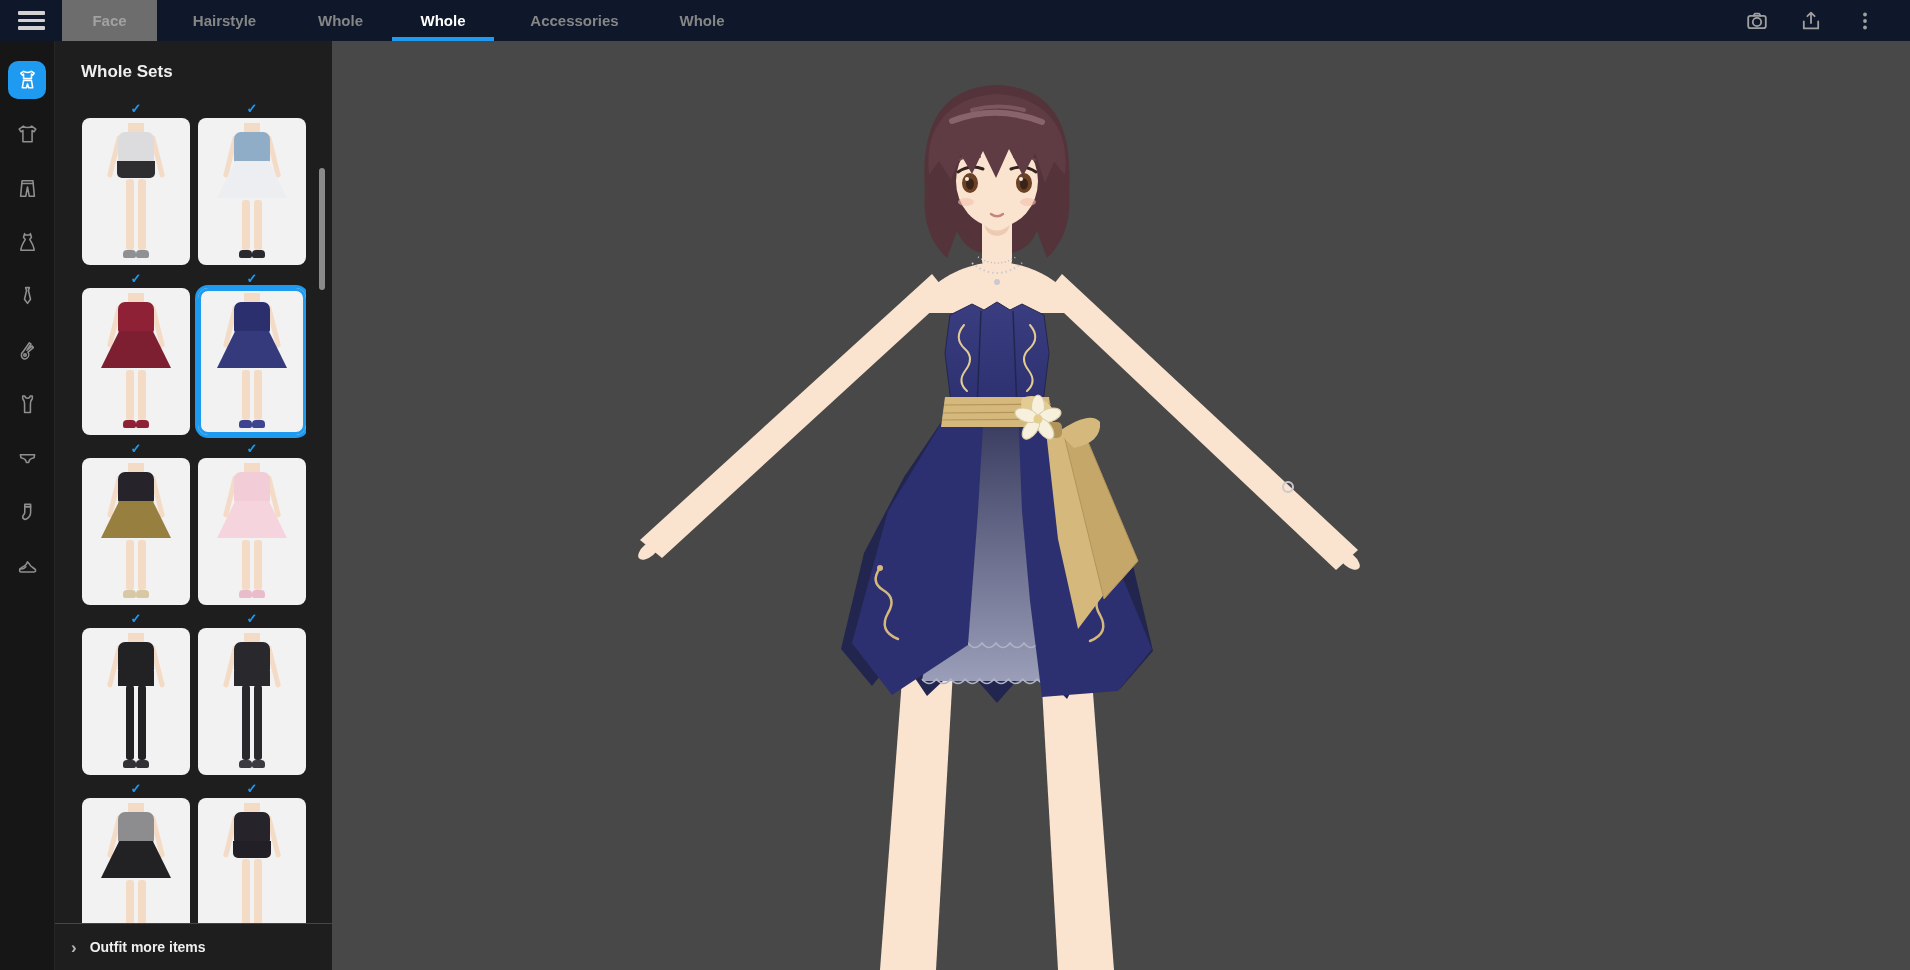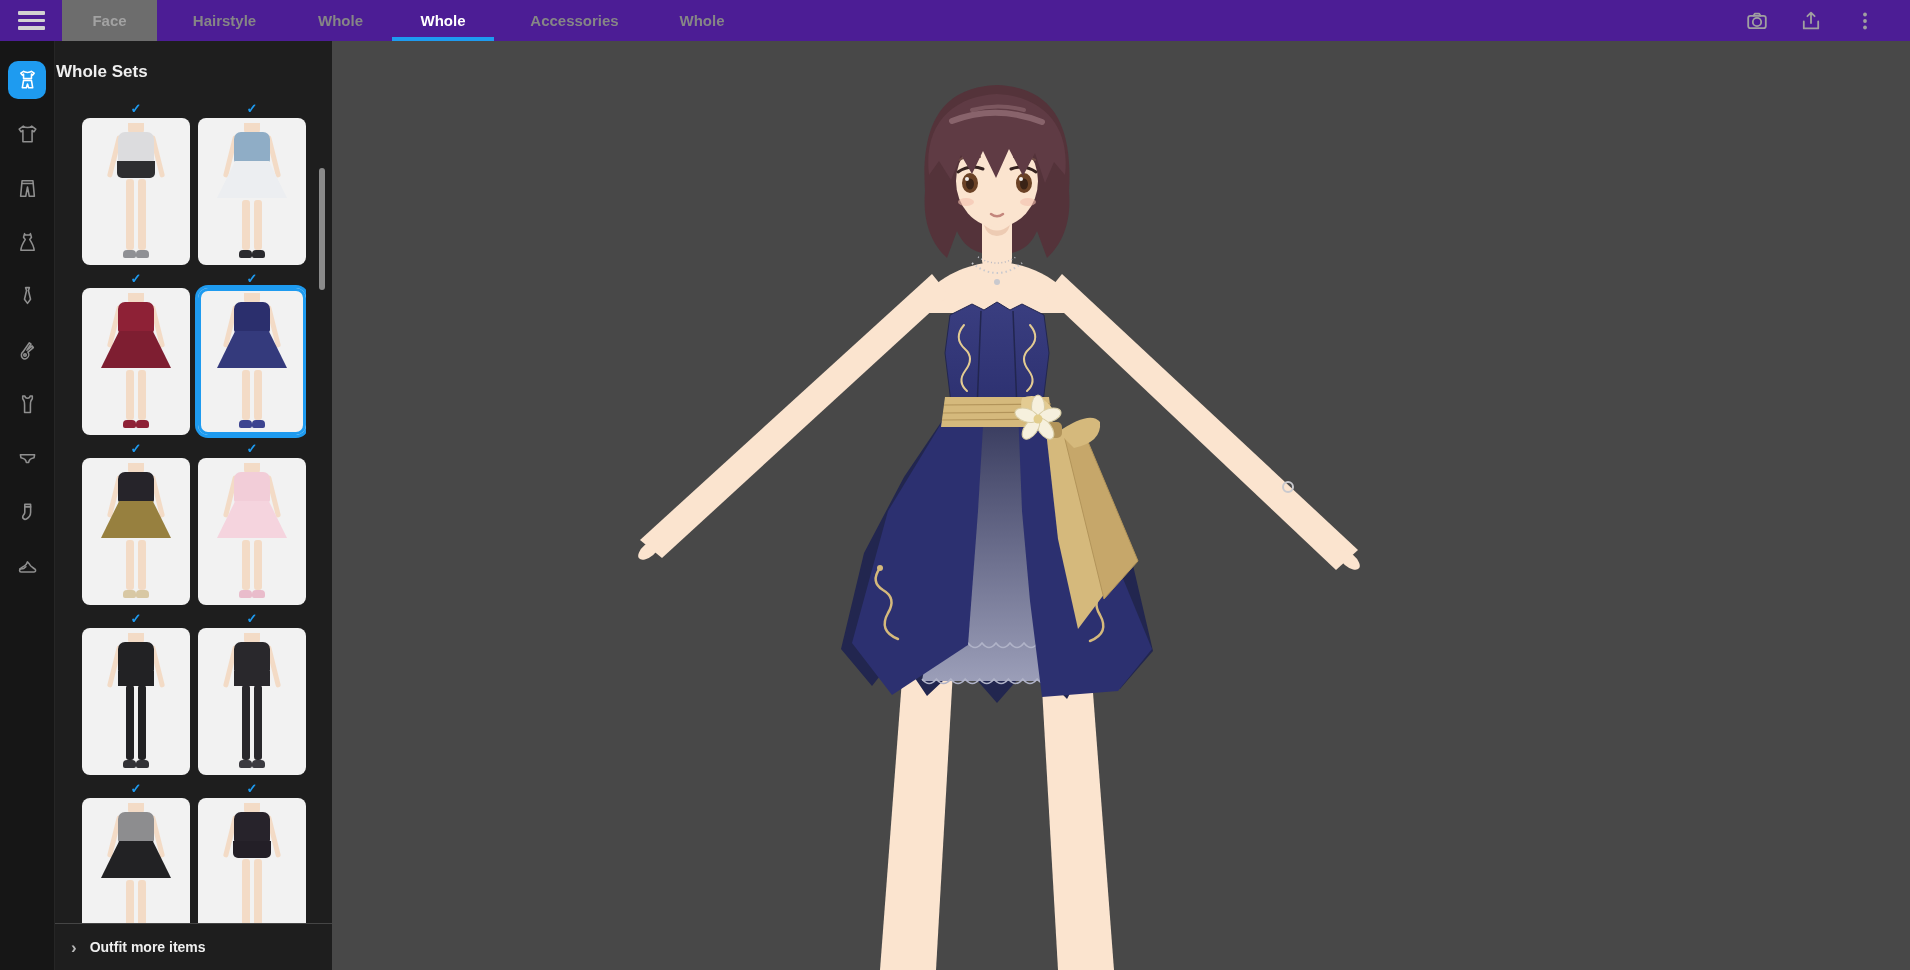--- a/index.html
+++ b/index.html
@@ -1,20 +1,20 @@
 <!DOCTYPE html>
 <html><head>
 <meta charset="utf-8">
 <style>
   html,body{margin:0;padding:0;width:1910px;height:970px;overflow:hidden;
     font-family:"Liberation Sans",sans-serif;background:#484848;-webkit-font-smoothing:antialiased;}
   *{box-sizing:border-box;}
 
   
-  .topbar{position:absolute;top:0;left:0;width:1910px;height:41px;background:#4c1d95;display:flex;align-items:stretch;z-index:30;}
+  .topbar{position:absolute;top:0;left:0;width:1910px;height:41px;background:#0f172a;display:flex;align-items:stretch;z-index:30;}
   .menu-btn{width:62px;display:flex;align-items:center;justify-content:center;cursor:pointer;}
   .menu-btn .bars{width:27px;display:flex;flex-direction:column;gap:4px;}
   .menu-btn .bars i{display:block;height:3.5px;background:#d2d2d2;border-radius:1px;}
   .tab{display:flex;align-items:center;justify-content:center;font-size:15px;font-weight:700;color:#868686;position:relative;cursor:pointer;}
   .tab.is-highlighted{background:#6d6d6d;color:#a2a2a2;}
   .tab.is-active{color:#ffffff;}
   .tab.is-active::after{content:"";position:absolute;left:3px;right:3px;bottom:0;height:4px;background:#1e9bf0;}
   .topbar-actions{margin-left:auto;display:flex;align-items:center;gap:18px;padding-right:27px;}
   .action-btn{width:36px;height:36px;display:flex;align-items:center;justify-content:center;cursor:pointer;}
   .action-btn svg{stroke:#a0a0a0;fill:none;stroke-width:1.8;stroke-linecap:round;stroke-linejoin:round;}
@@ -22,21 +22,21 @@
   
   .rail{position:absolute;top:41px;left:0;width:55px;bottom:0;background:#161616;border-right:1px solid #262626;
     display:flex;flex-direction:column;align-items:center;padding-top:20px;z-index:20;}
   .tool{width:38px;height:38px;margin-bottom:16px;border-radius:10px;display:flex;align-items:center;justify-content:center;cursor:pointer;flex:none;}
   .tool svg{width:25px;height:25px;stroke:#8f8f8f;fill:none;stroke-width:1.5;stroke-linecap:round;stroke-linejoin:round;}
   .tool.active{background:#1e9bf0;}
   .tool.active svg{stroke:#ffffff;}
 
   
   .panel{position:absolute;top:41px;left:55px;width:277px;bottom:0;background:#1e1e1e;overflow:hidden;z-index:10;}
-  .panel-title{margin:21px 0 0 1px;font-size:17px;font-weight:700;color:#efefef;}
+  .panel-title{margin:21px 0 0 26px;font-size:17px;font-weight:700;color:#efefef;}
   .grid{position:absolute;top:60px;left:27px;width:224px;bottom:47px;display:grid;
     grid-template-columns:108px 108px;column-gap:8px;row-gap:6px;align-content:start;overflow:hidden;}
   .cell{width:108px;cursor:pointer;}
   .check{height:15px;line-height:15px;text-align:center;font-size:13px;font-weight:700;color:#1e9bf0;margin-bottom:2px;}
   .thumb{width:108px;height:147px;background:#f2f2f2;border-radius:8px;position:relative;overflow:hidden;}
   .cell.selected .thumb{border-radius:10px;box-shadow:0 0 0 3px #1e9bf0 inset, 0 0 0 3px #1e9bf0;}
   
   .thumb>div{position:absolute;}
   .f-neck{left:46px;top:5px;width:16px;height:13px;background:#f3dbc6;border-radius:0 0 6px 6px;}
   .f-arm{top:17px;width:5px;height:43px;background:#f3dbc6;border-radius:3px;}

